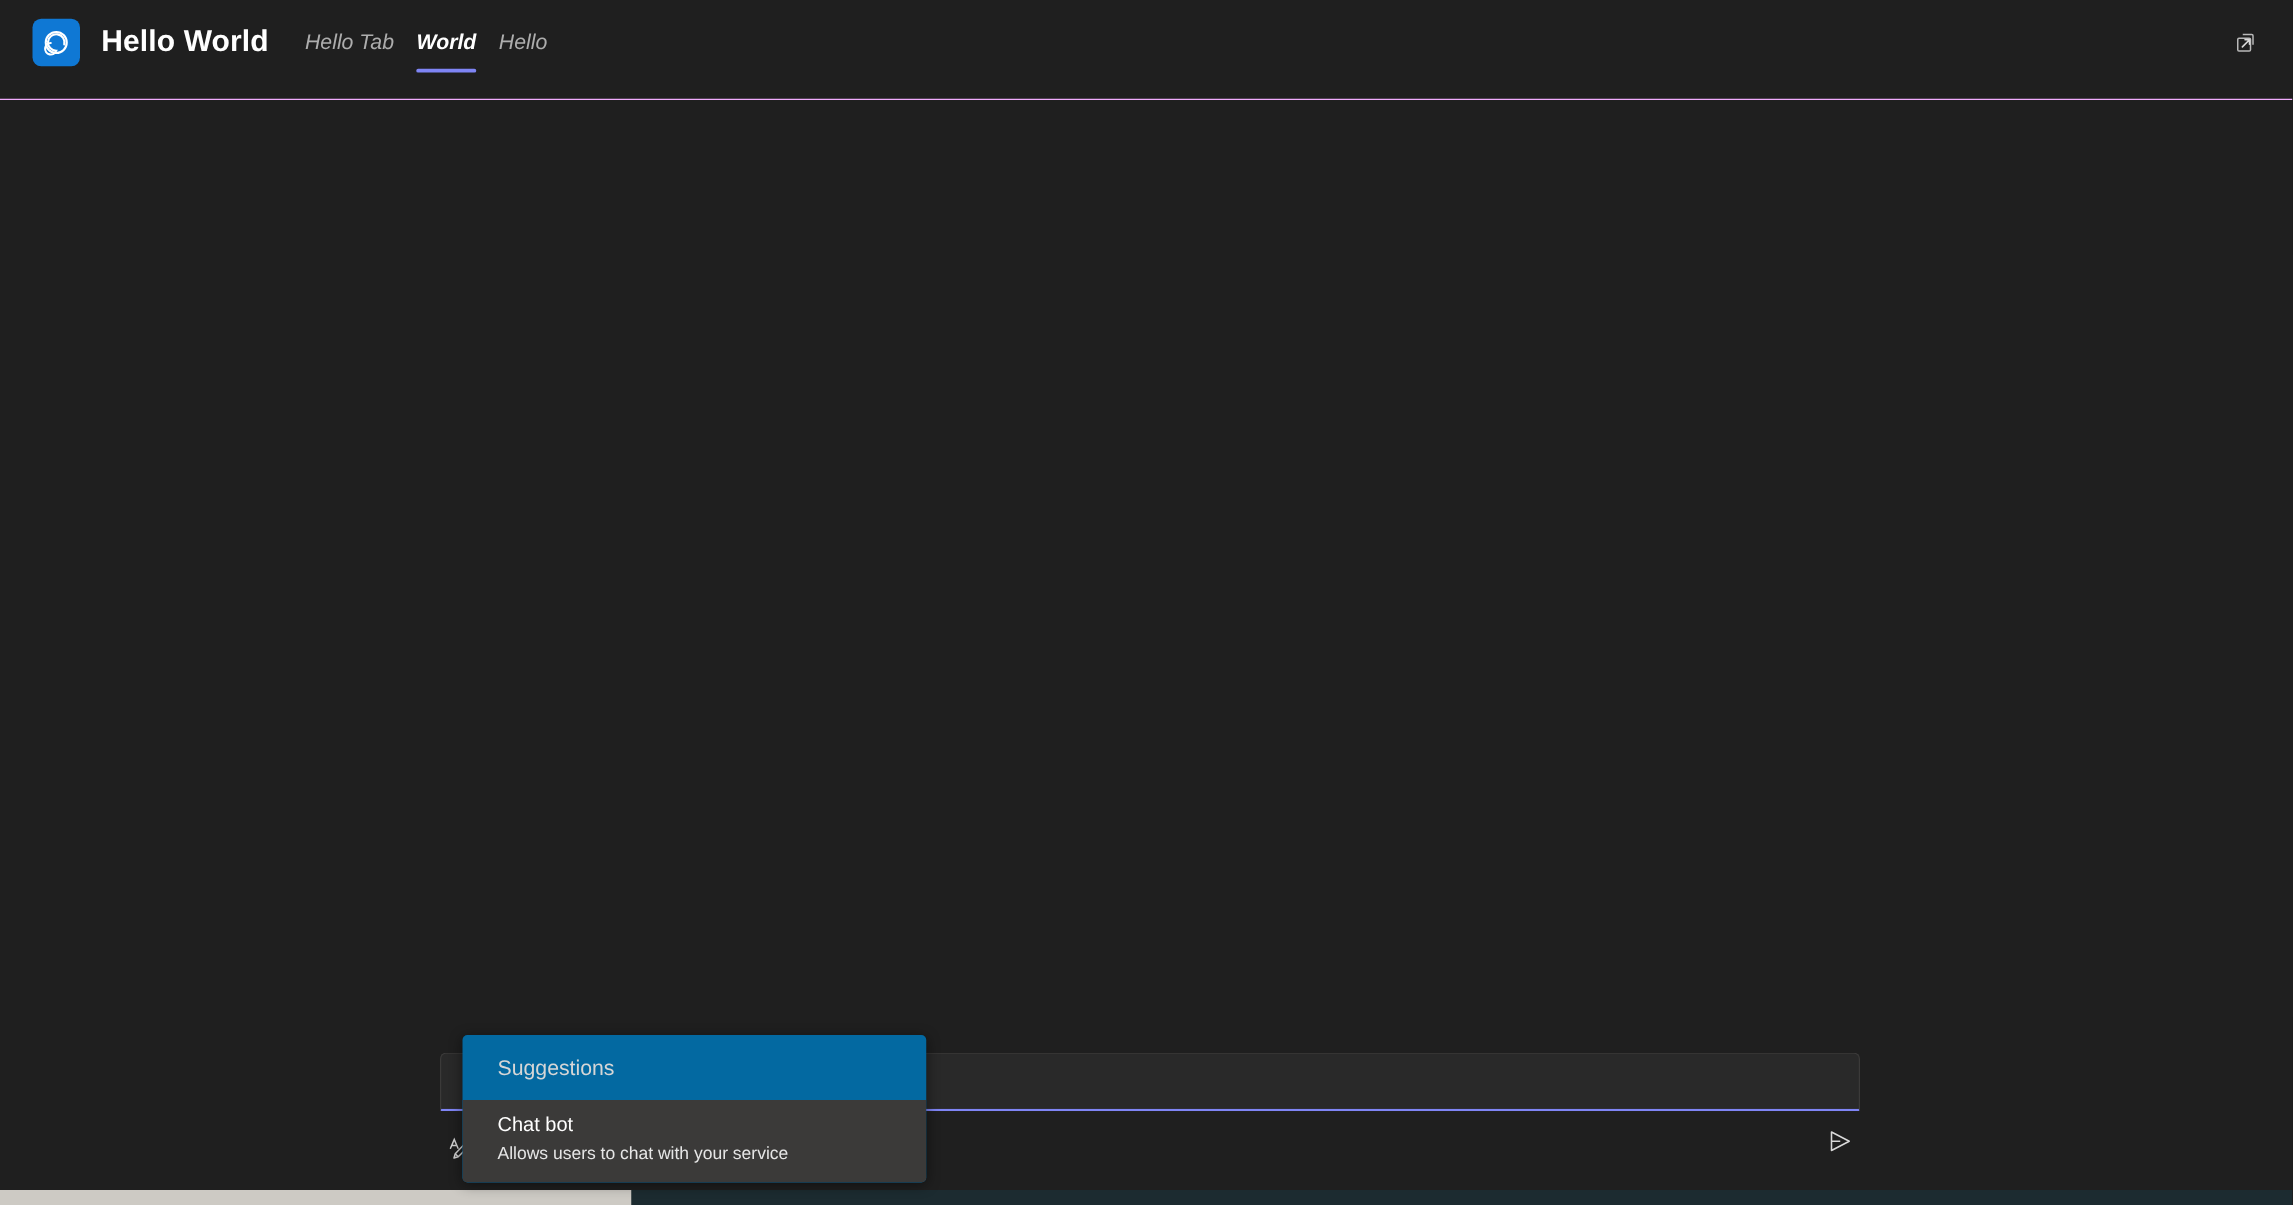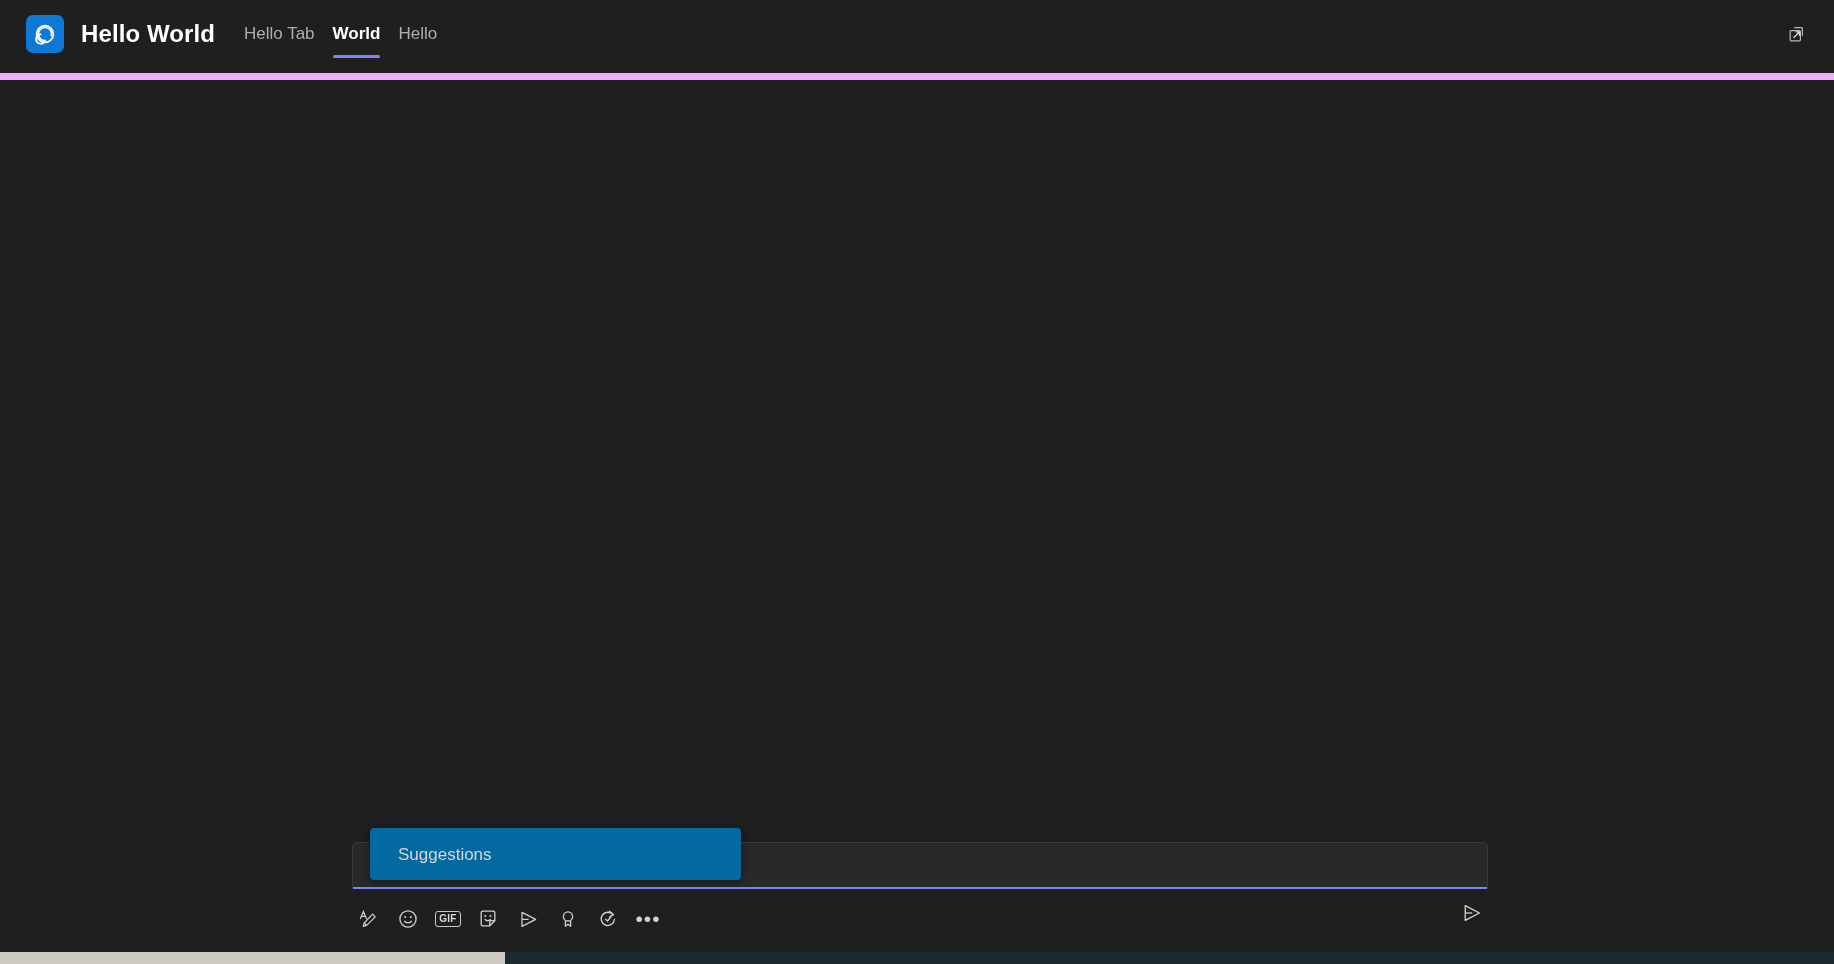--- a/index.html
+++ b/index.html
@@ -16,21 +16,21 @@
     position: relative;
   }
 
   
   .app-header {
     position: absolute;
     top: 0; left: 0;
     width: 1834px;
     height: 80px;
     background: #1f1f1f;
-    border-bottom: 7px solid #f0abfc;
+    border-bottom: 1px solid #f0abfc;
     display: flex;
     align-items: flex-start;
     box-sizing: border-box;
   }
   .header-left {
     display: flex;
     align-items: center;
     height: 68px;
     padding-left: 26px;
   }
@@ -50,20 +50,21 @@
     color: #ffffff;
     margin-left: 17px;
     letter-spacing: 0.1px;
     white-space: nowrap;
   }
   .tabs {
     display: flex;
     align-items: flex-start;
     height: 80px;
     margin-left: 20px;
+    font-style: italic;
   }
   .tab {
     position: relative;
     font-size: 17px;
     color: #adadad;
     padding: 0 9px;
     height: 68px;
     line-height: 68px;
     white-space: nowrap;
     cursor: pointer;
@@ -273,20 +274,24 @@
         <path d="M7.9 13.5 L13.6 7.8 M13.6 7.8 h-3.6 M13.6 7.8 v3.6" fill="none" stroke="#d9d9d9" stroke-width="1.3" stroke-linecap="round" stroke-linejoin="round"></path>
       </svg>
     </div>
   </div>
 </div>
 
 <div class="chat-body">
 
   <div class="suggestions">
     <div class="suggestions-title">Suggestions</div>
+    <div class="suggestion-item">
+      <div class="suggestion-name">Chat bot</div>
+      <div class="suggestion-desc">Allows users to chat with your service</div>
+    </div>
   </div>
 
   <div class="compose-wrap">
 
     <div class="message-box">
       <span class="caret"></span>
     </div>
 
     <div class="compose-toolbar">
 

